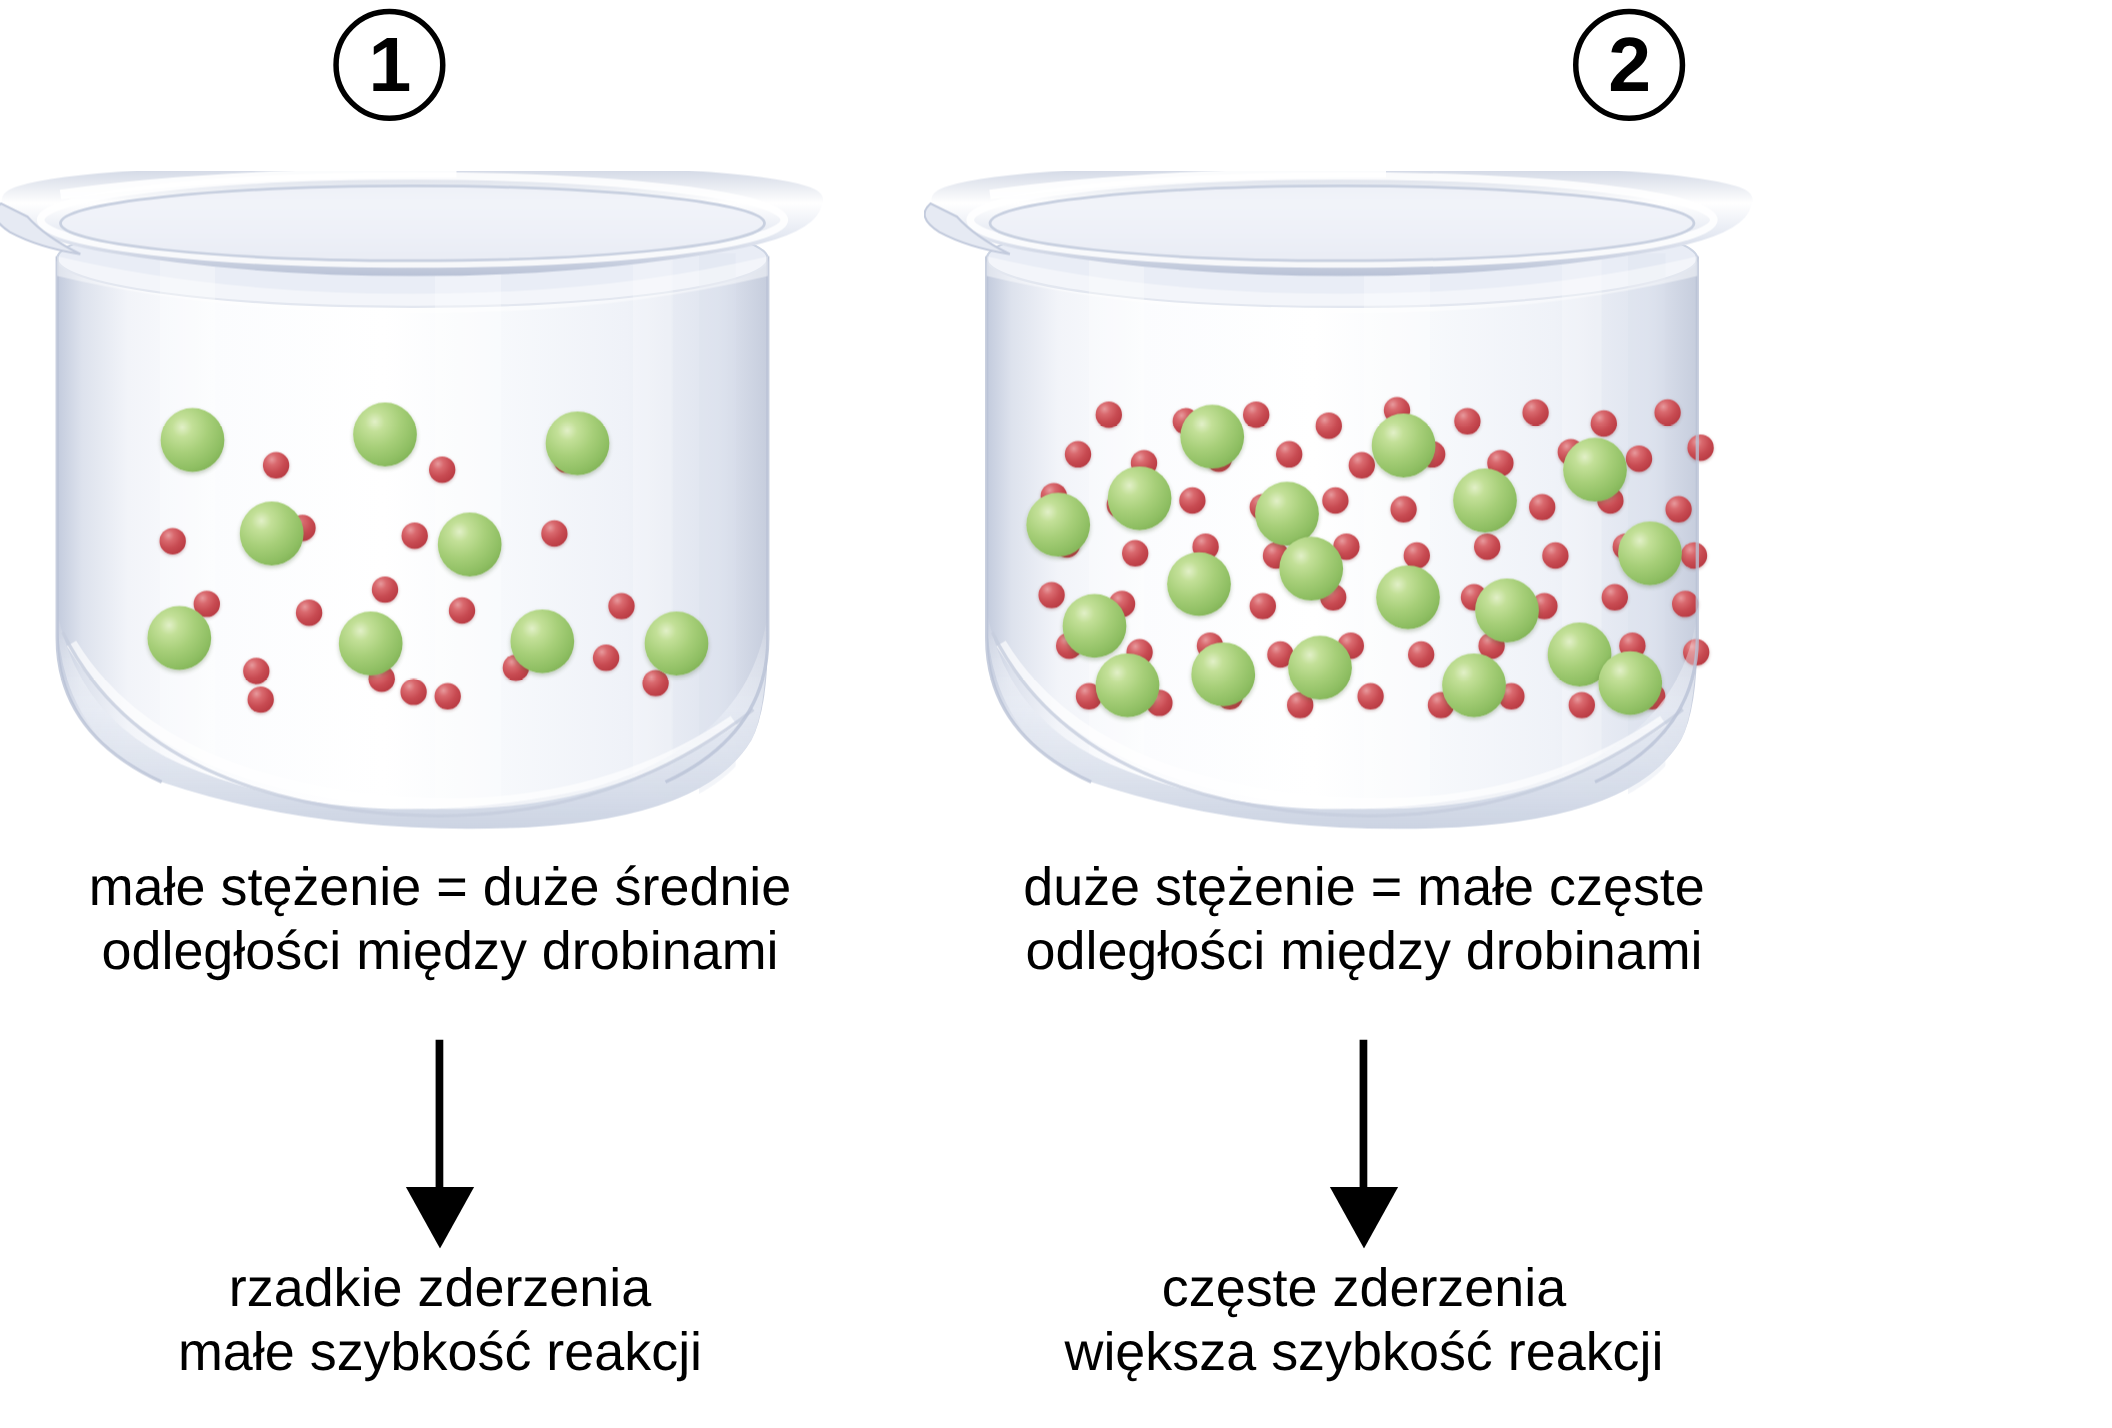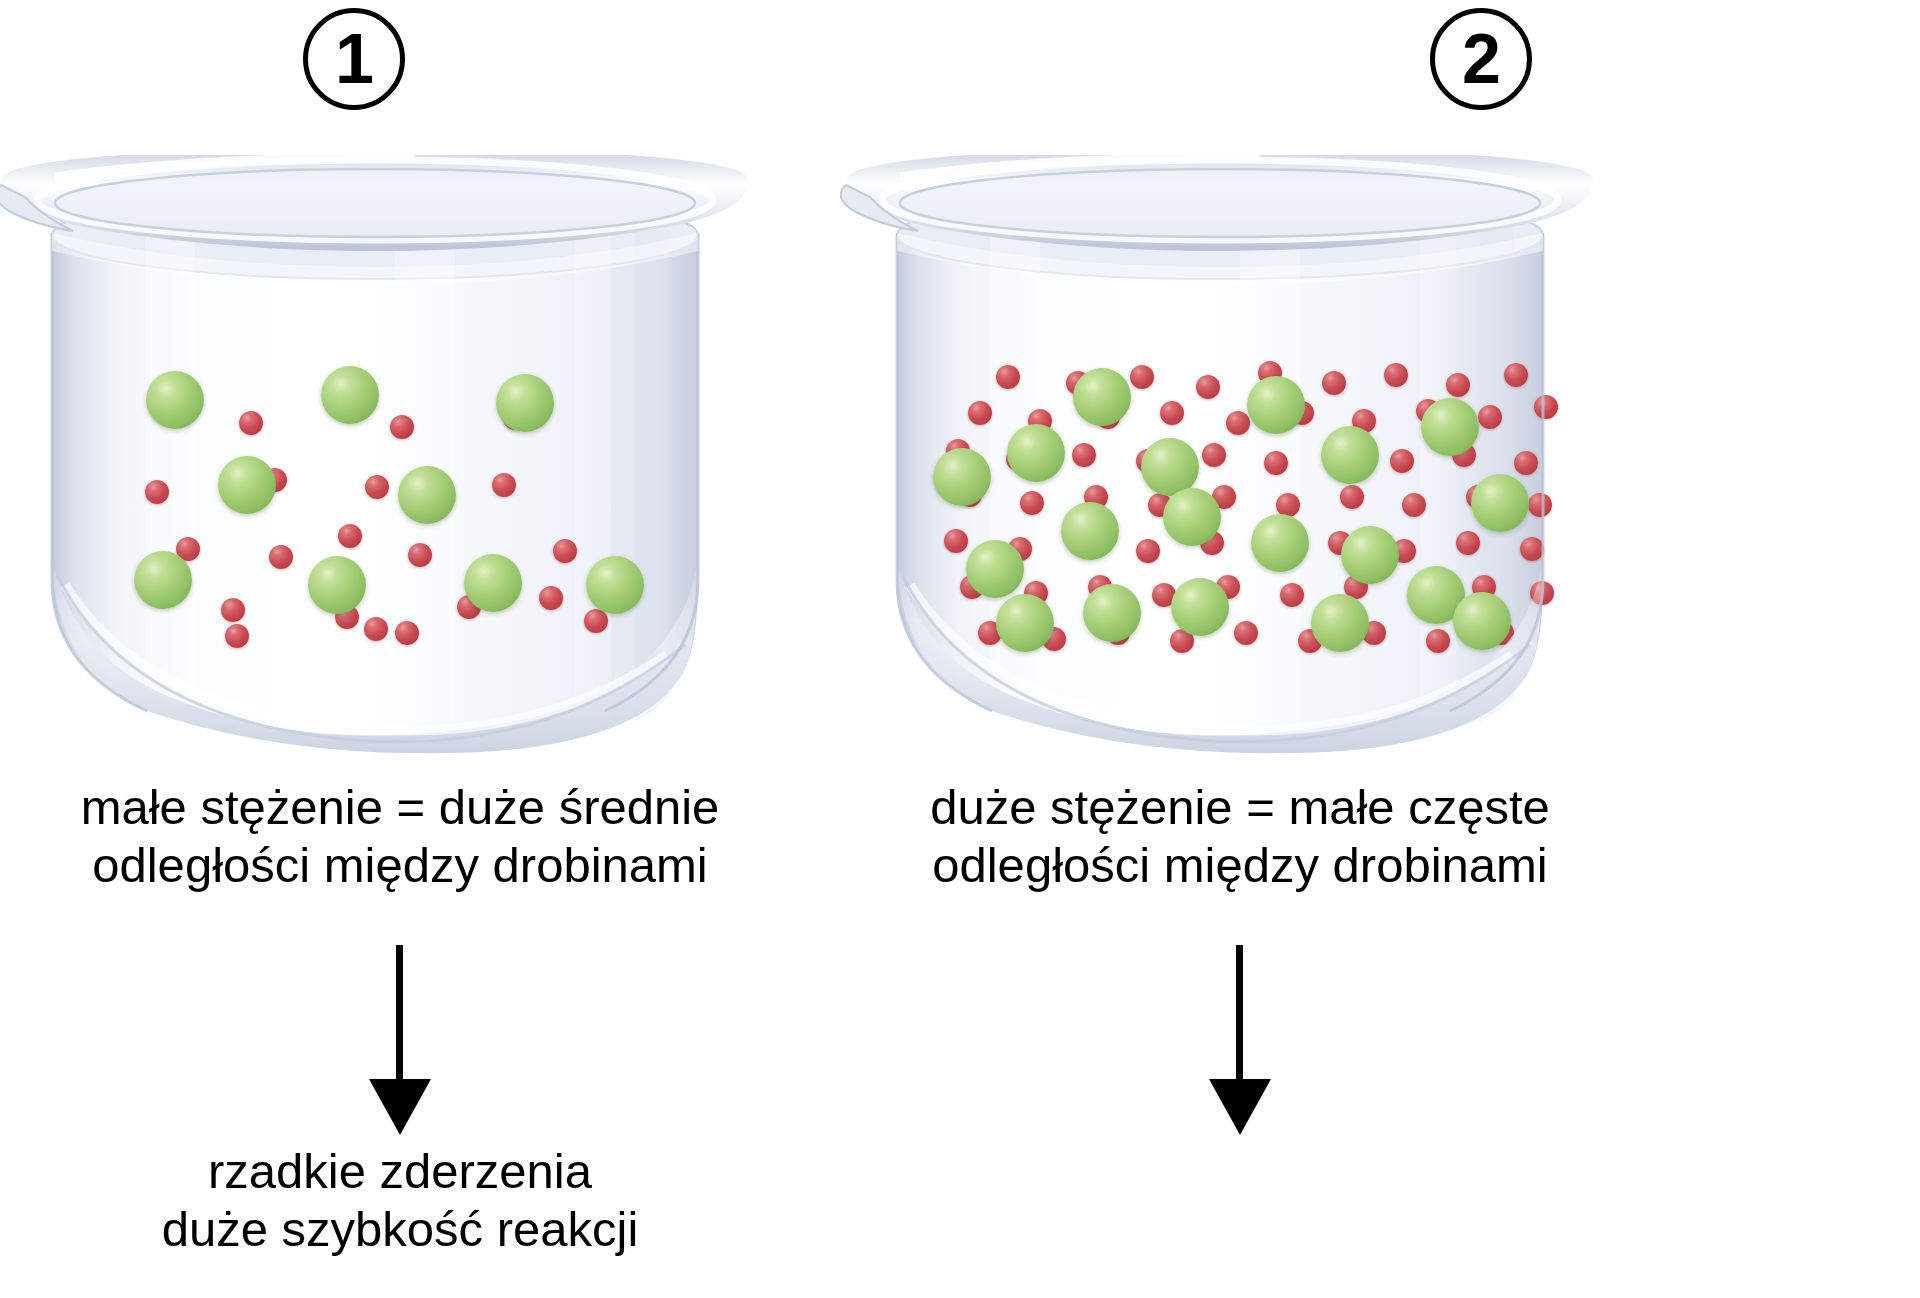--- a/index.html
+++ b/index.html
@@ -225,21 +225,21 @@
 odległości między drobinami</div>
 
     <div class="arrow">
       <svg width="80" height="190" viewBox="0 0 80 190" xmlns="http://www.w3.org/2000/svg">
         <rect x="36" y="0" width="7" height="140" fill="#000"></rect>
         <polygon points="9,134 71,134 40,190" fill="#000"></polygon>
       </svg>
     </div>
 
     <div class="caption caption-bottom">rzadkie zderzenia
-duże szybkość reakcji</div>
+małe szybkość reakcji</div>
   </div>
 
   <div class="panel panel-right">
 
     <div class="badge">
       <span class="badge-num">2</span>
     </div>
 
     <div class="beaker">
       <svg viewBox="0 0 760 600" xmlns="http://www.w3.org/2000/svg" aria-hidden="true">
@@ -393,15 +393,17 @@
     <div class="caption caption-top">duże stężenie = małe częste
 odległości między drobinami</div>
 
     <div class="arrow">
       <svg width="80" height="190" viewBox="0 0 80 190" xmlns="http://www.w3.org/2000/svg">
         <rect x="36" y="0" width="7" height="140" fill="#000"></rect>
         <polygon points="9,134 71,134 40,190" fill="#000"></polygon>
       </svg>
     </div>
 
+    <div class="caption caption-bottom">częste zderzenia
+większa szybkość reakcji</div>
   </div>
 
 </div>
 
 </body></html>

